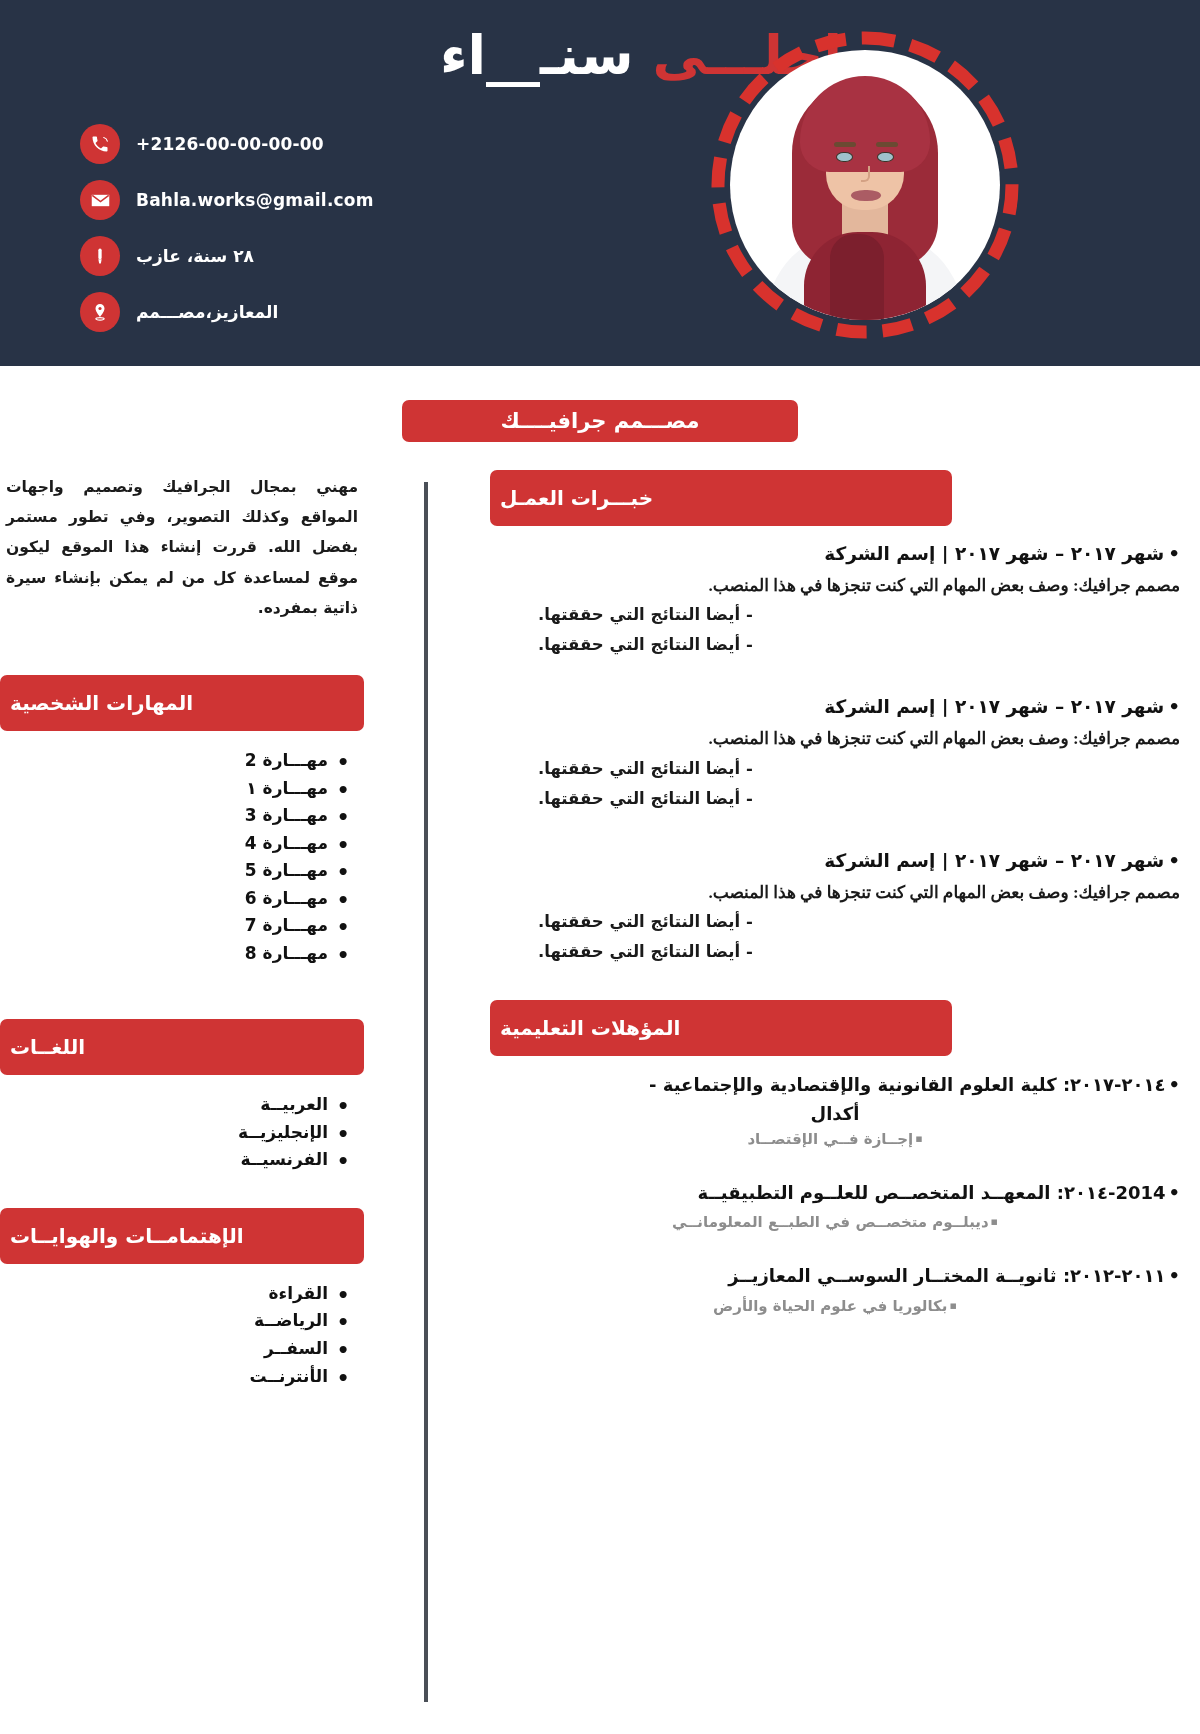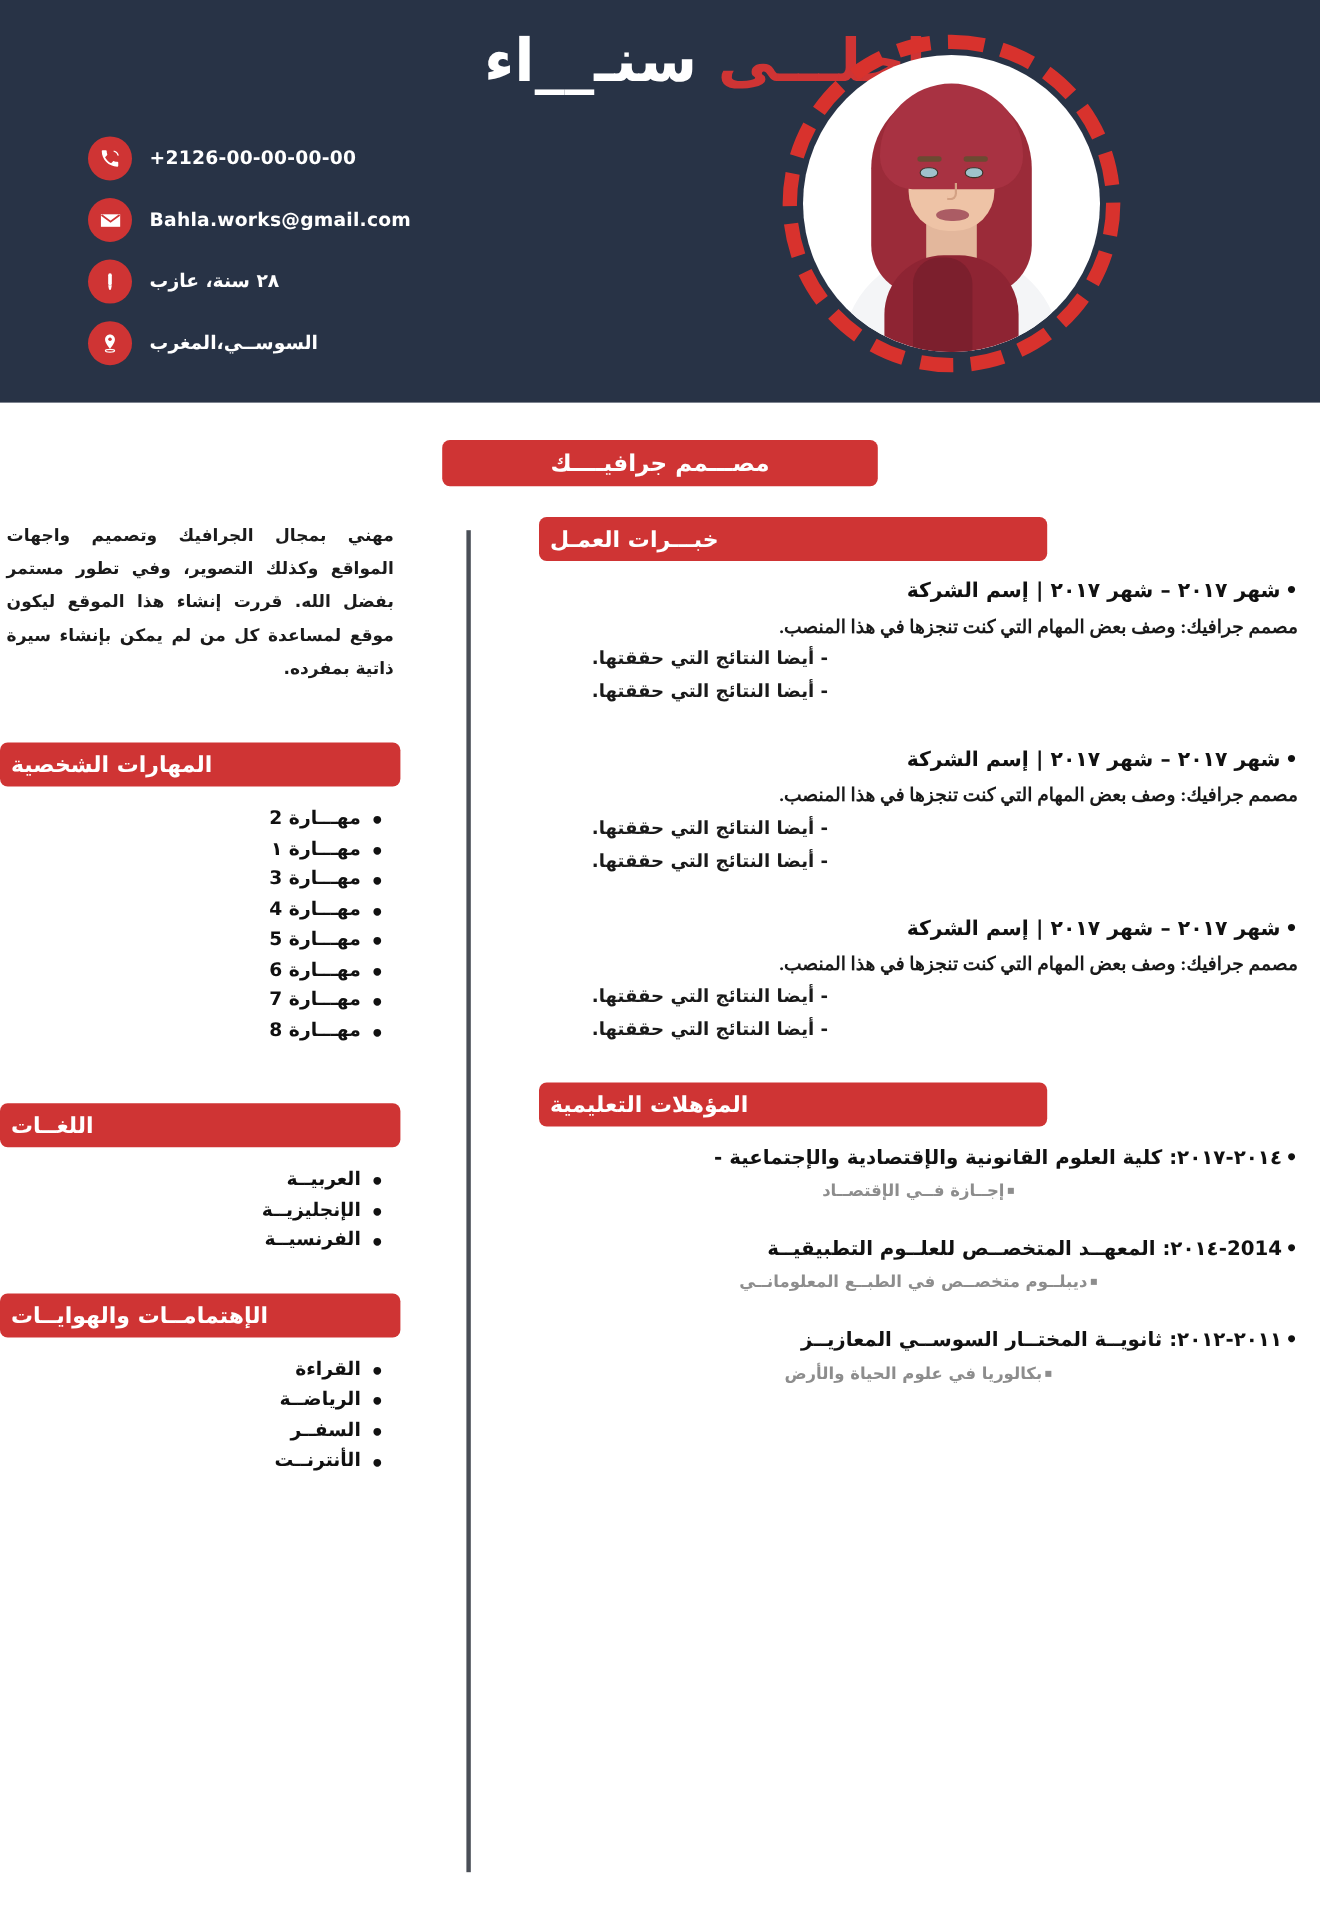--- a/index.html
+++ b/index.html
@@ -130,21 +130,21 @@
     display:flex; flex-direction:row-reverse; direction:rtl;gap:32px;
   }
   .col-right { width:392px; padding:0 28px 0 0; }
   .divider {
     width:4px; background:#4a4f57; margin:12px 0 0 0; height:1220px;
   }
   .col-left { flex:1; padding:0 20px 0 30px; }
 
   
   .sec-banner {
-    height:40px; background:#cf3434; border-radius:7px;
+    height:56px; background:#cf3434; border-radius:7px;
     display:flex; align-items:center; justify-content:flex-end;
     padding:0 18px 0 10px; margin-bottom:14px;
   }
   .sec-banner span {
     color:#fff; font-size:20px; font-weight:bold; letter-spacing:.6px;
   }
   .sec-banner.right-col { width:100%; }
   .sec-banner.narrow { width:462px; margin-right:auto; margin-left:0; }
 
   
@@ -249,21 +249,21 @@
       </div>
 
       <div class="contact-row">
         <span class="c-icon">
           <svg width="20" height="20" viewBox="0 0 24 24" fill="#fff">
             <path d="M12 2.5c-3 0-5.4 2.4-5.4 5.4 0 3.9 5.4 10.1 5.4 10.1s5.4-6.2 5.4-10.1c0-3-2.4-5.4-5.4-5.4z"></path>
             <circle cx="12" cy="7.8" r="1.9" fill="#cf3434"></circle>
             <ellipse cx="12" cy="20.2" rx="5" ry="1.5" fill="none" stroke="#fff" stroke-width="1.3"></ellipse>
           </svg>
         </span>
-        <span class="c-text ar">السوســي،المغرب</span>
+        <span class="c-text ar">المعازيز،مصـــمم</span>
       </div>
 
     </div>
 
     <div class="photo-wrap">
       <svg class="photo-ring" viewBox="0 0 314 314">
         <circle cx="157" cy="157" r="147" fill="none" stroke="#d8322d" stroke-width="13" stroke-dasharray="30 16" stroke-linecap="butt" transform="rotate(-90 157 157)"></circle>
       </svg>
       <div class="photo-circle">
         <div class="pt pt-shoulders"></div>
@@ -373,20 +373,21 @@
         </div>
 
         <div class="sec-banner narrow" style="margin-top:26px;">
           <span>المؤهلات التعليمية</span>
         </div>
 
         <div class="edu-item">
           <div class="edu-head">
             <span class="dot">•</span><span>٢٠١٤-٢٠١٧: كلية العلوم القانونية والإقتصادية والإجتماعية -</span>
           </div>
+          <div class="edu-extra">أكدال</div>
           <div class="edu-degree">
             <span class="sq">▪</span><span>إجــازة فــي الإقتصــاد</span>
           </div>
         </div>
 
         <div class="edu-item">
           <div class="edu-head">
             <span class="dot">•</span><span>2014-٢٠١٤: المعهــد المتخصــص للعلــوم التطبيقيــة</span>
           </div>
           <div class="edu-degree">

